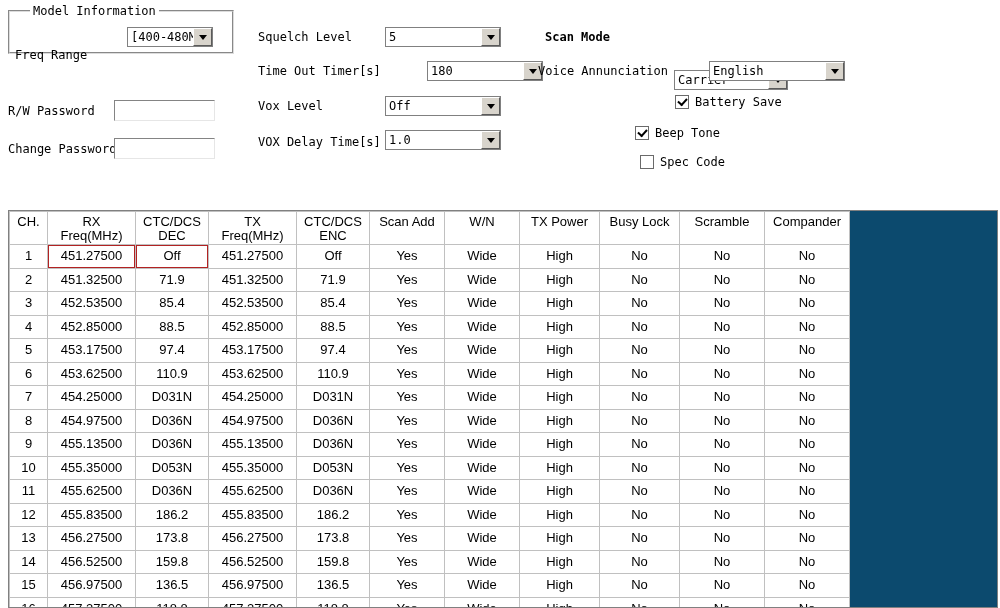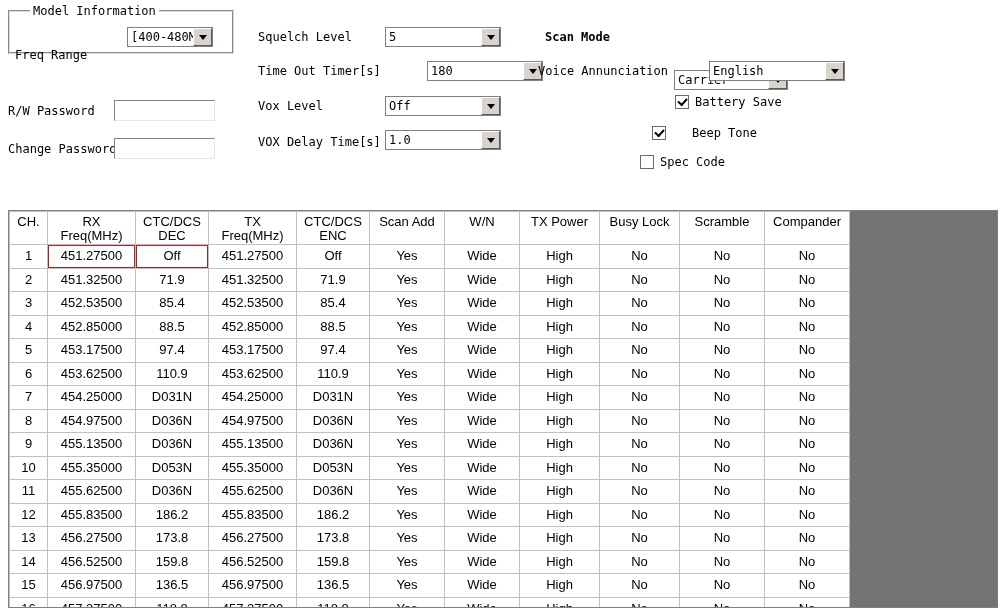--- a/index.html
+++ b/index.html
@@ -104,21 +104,21 @@
   .cblabel {
     font: 12px "DejaVu Sans Mono", monospace;
     white-space: nowrap;
   }
 
   
   .grid {
     position: absolute;
     left: 8px; top: 210px;
     width: 990px; height: 398px;
-    background: #737373;
+    background: #0c4a6e;
     border: 1px solid #808080;
     box-sizing: border-box;
     overflow: hidden;
   }
   #channel-table {
     border-collapse: collapse;
     table-layout: fixed;
     width: 840px;
     background: #fff;
   }
@@ -211,21 +211,21 @@
   <span class="combo-text">English</span>
   <span class="combo-btn">
       <span class="arr"></span>
     </span>
 </div>
 
 <div class="checkrow" style="left:675px; top:95px;">
   <span class="cb checked"></span>
   <span class="cblabel">Battery Save</span>
 </div>
-<div class="checkrow" style="left:652px; top:126px;gap:20px;">
+<div class="checkrow" style="left:635px; top:126px;">
   <span class="cb checked"></span>
   <span class="cblabel">Beep Tone</span>
 </div>
 <div class="checkrow" style="left:640px; top:155px;">
   <span class="cb"></span>
   <span class="cblabel">Spec Code</span>
 </div>
 
 <div class="grid">
   <table id="channel-table">

